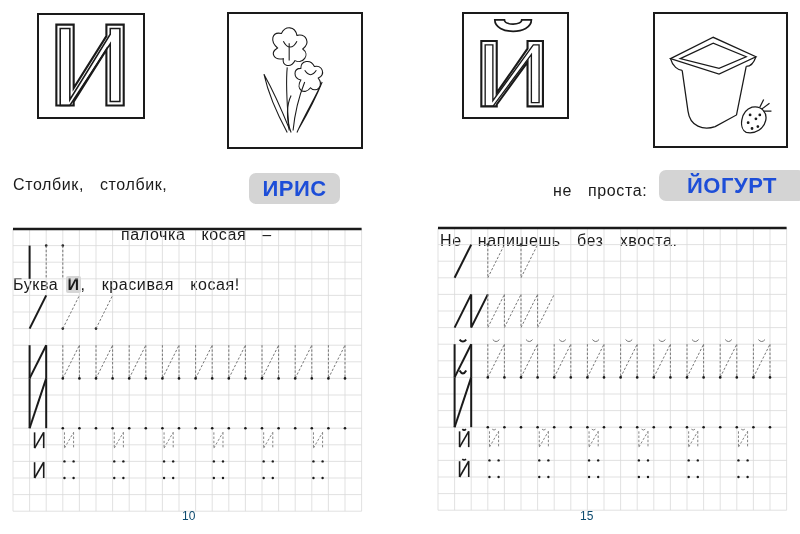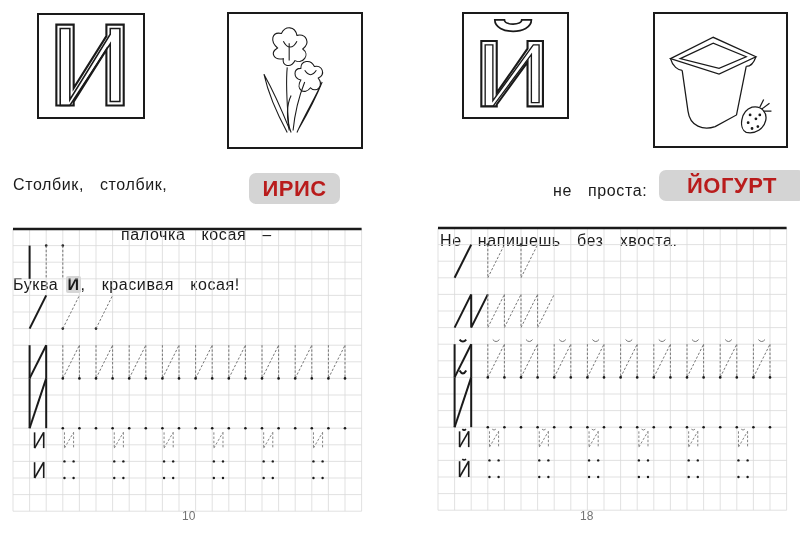--- a/index.html
+++ b/index.html
@@ -5,24 +5,24 @@
   html,body{margin:0;padding:0;background:#fff;}
   body{width:800px;height:534px;position:relative;overflow:hidden;font-family:"Liberation Sans",sans-serif;color:#1a1a1a;}
   .page{position:absolute;top:0;height:534px;}
   .letter-box{position:absolute;border:2px solid #1a1a1a;background:#fff;box-sizing:border-box;}
   .letter-box svg{position:absolute;left:0;top:0;width:100%;height:100%;}
   .pic-box{position:absolute;border:2px solid #1a1a1a;background:#fff;box-sizing:border-box;}
   .pic-box svg{position:absolute;left:0;top:0;width:100%;height:100%;}
   .poem{position:absolute;font-size:16px;line-height:16.8px;letter-spacing:0.6px;word-spacing:3px;white-space:pre;}
   .poem .line{display:block;}
   .poem .hl{background:#d6d6d6;font-weight:bold;padding:0 1px;border-radius:2px;}
-  .badge{position:absolute;background:#d4d4d4;border-radius:7px;font-weight:bold;font-size:22px;text-align:center;line-height:31px;letter-spacing:0.5px;color:#b91c1c;}
+  .badge{position:absolute;background:#d4d4d4;border-radius:7px;font-weight:bold;font-size:22px;text-align:center;line-height:31px;letter-spacing:0.5px;color:#1d4ed8;}
   .grid-wrap{position:absolute;}
   .grid-wrap svg{position:absolute;left:0;top:0;overflow:visible;}
-  .page-num{position:absolute;font-size:12px;color:#737373;}
+  .page-num{position:absolute;font-size:12px;color:#0c4a6e;}
 </style>
 </head>
 <body>
 
 <div class="page" style="left:0;width:400px;">
   <div class="letter-box" style="left:37px;top:13px;width:108px;height:106px;">
     <svg viewBox="0 0 108 106">
       <path d="M18 10 H36 V76 L70 22 V10 H88 V94 H70 V36 L36 90 V94 H18 Z" fill="#fff" stroke="#1a1a1a" stroke-width="2.2" stroke-linejoin="miter"></path>
       <path d="M22 14 H32 V88 L74 20 V14 H84 V90 H74 V30 L32 94 H22 Z" fill="none" stroke="#1a1a1a" stroke-width="1.6"></path>
     </svg>
@@ -453,14 +453,14 @@
         <circle cx="250.66000000000003" cy="249.00000000000003" r="1.2" fill="#1a1a1a"></circle>
         <circle cx="259.79" cy="232.40000000000003" r="1.2" fill="#1a1a1a"></circle>
         <circle cx="259.79" cy="249.00000000000003" r="1.2" fill="#1a1a1a"></circle>
         <circle cx="300.46000000000004" cy="232.40000000000003" r="1.2" fill="#1a1a1a"></circle>
         <circle cx="300.46000000000004" cy="249.00000000000003" r="1.2" fill="#1a1a1a"></circle>
         <circle cx="309.59000000000003" cy="232.40000000000003" r="1.2" fill="#1a1a1a"></circle>
         <circle cx="309.59000000000003" cy="249.00000000000003" r="1.2" fill="#1a1a1a"></circle>
       </svg>
   </div>
 
-  <div class="page-num" style="left:180px;top:509px;">18</div>
+  <div class="page-num" style="left:180px;top:509px;">15</div>
 </div>
 
 </body></html>

